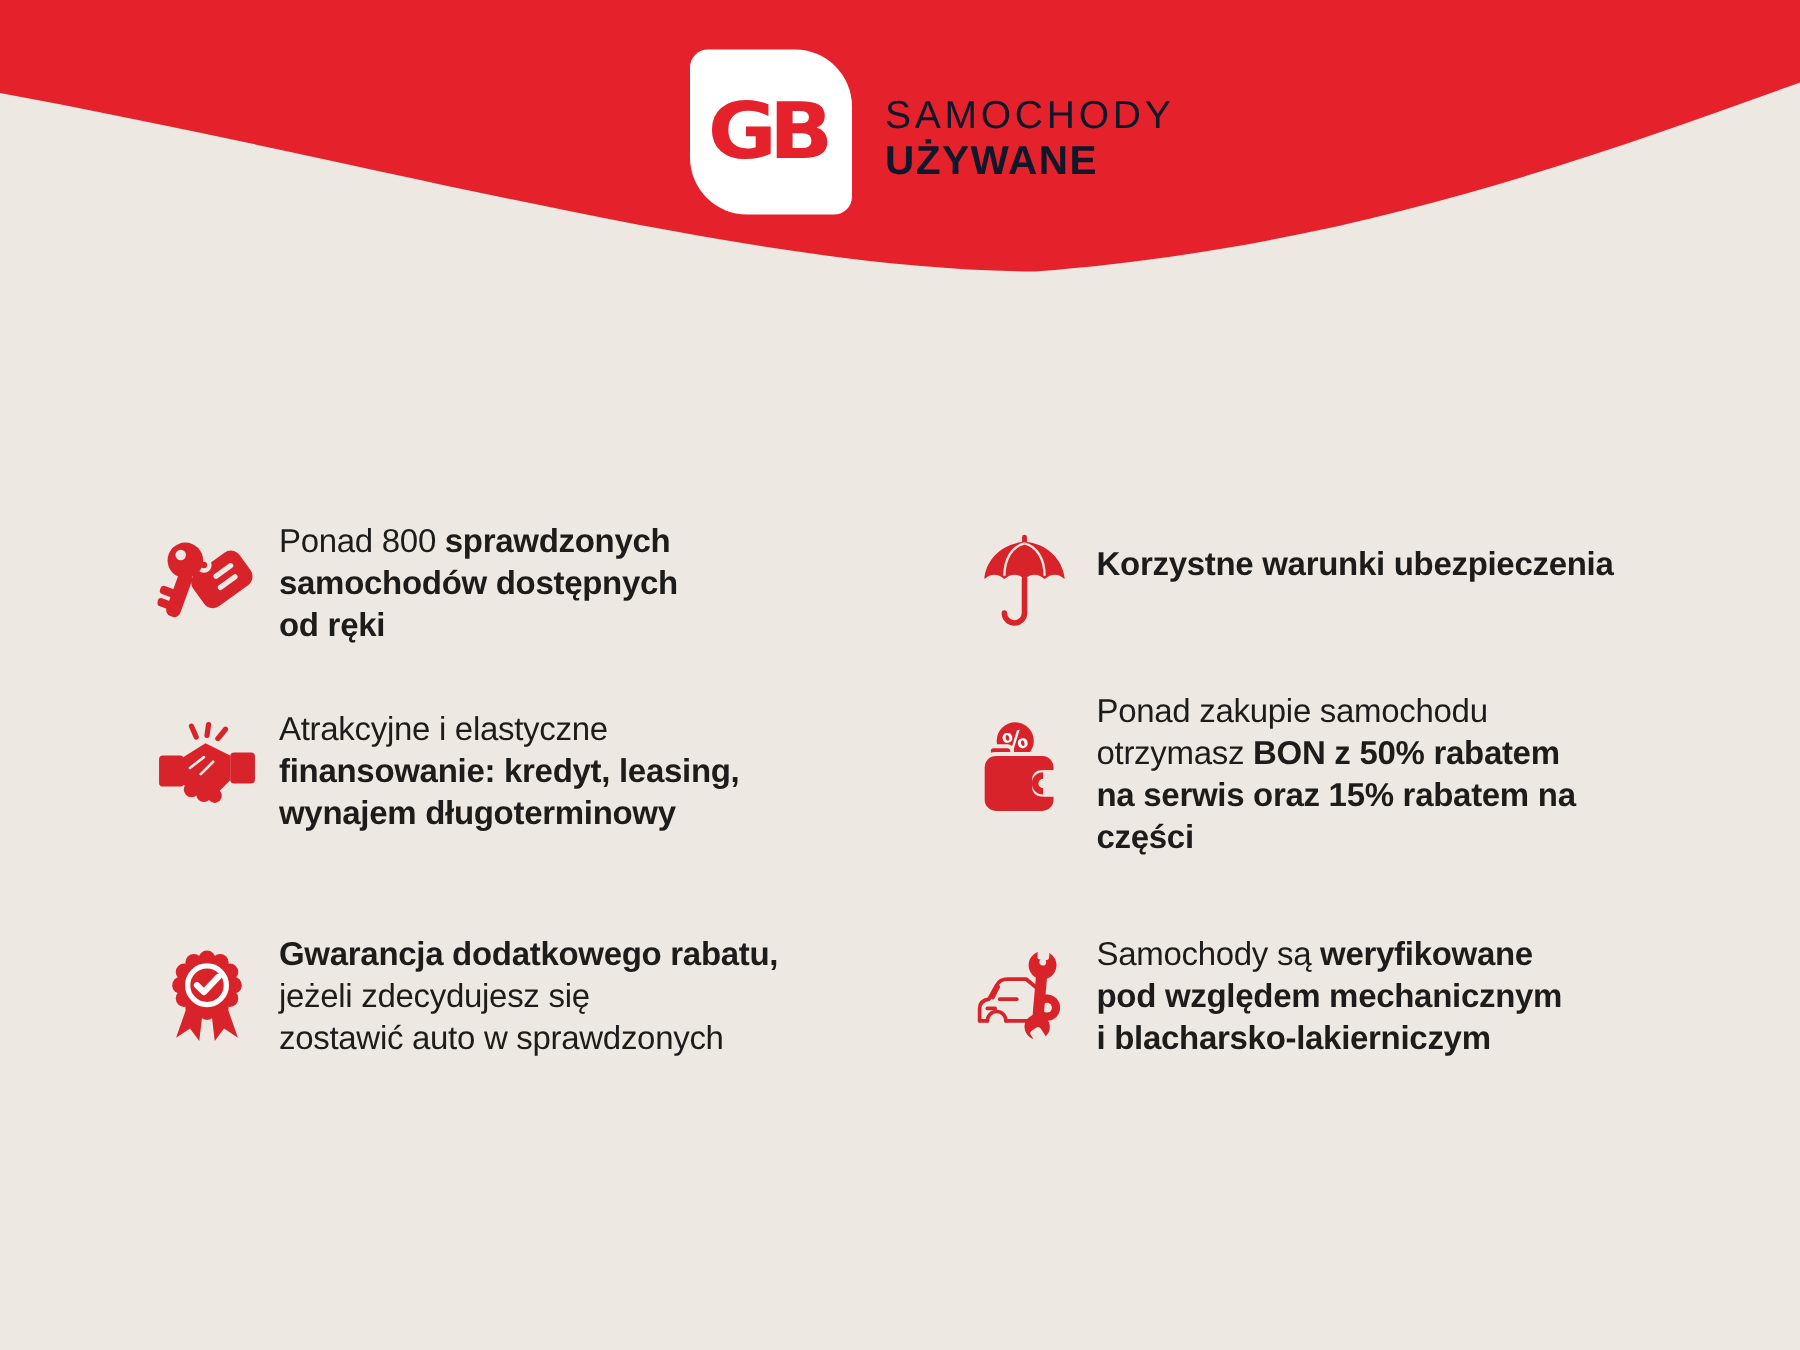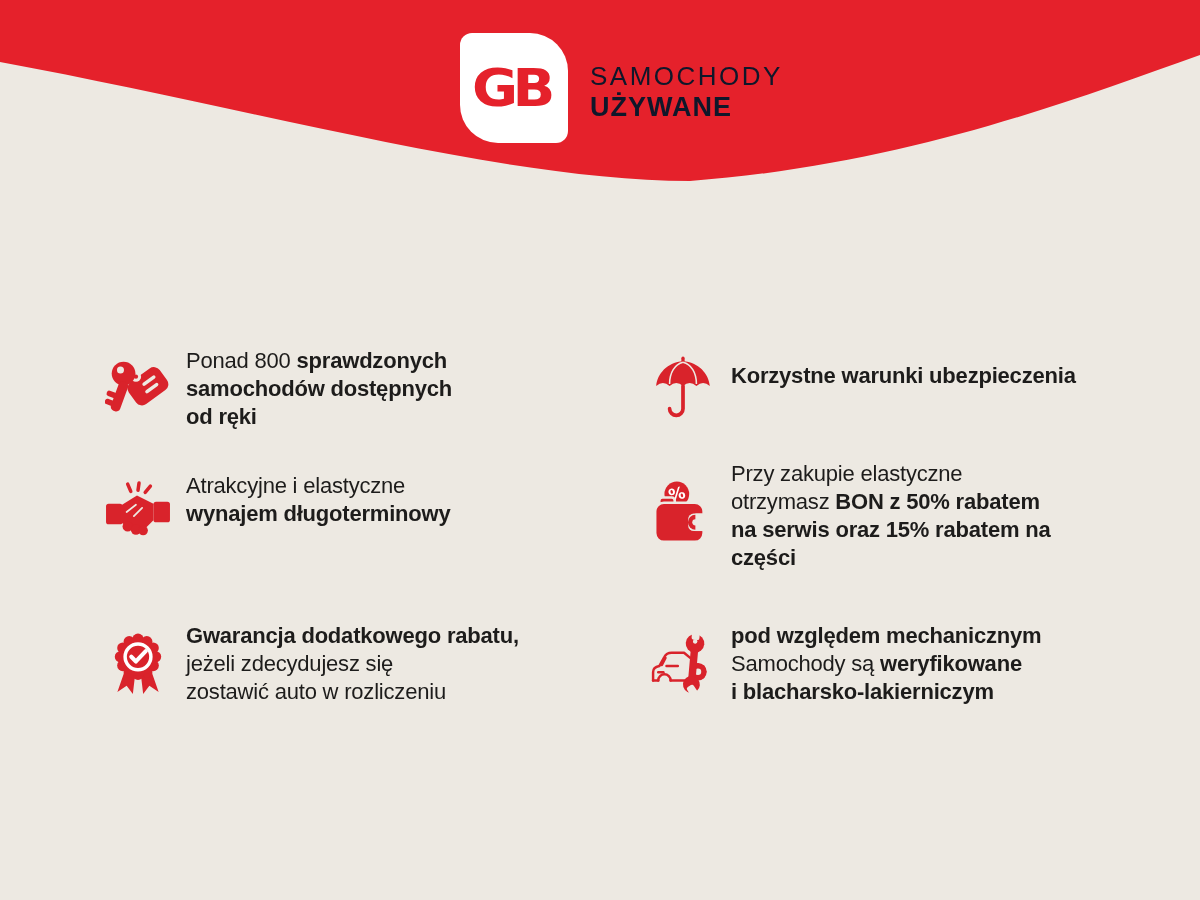--- a/index.html
+++ b/index.html
@@ -113,20 +113,21 @@
       <circle cx="37" cy="49" r="4.6"></circle>
     </g>
     <g stroke="var(--bg)" stroke-width="1.7" fill="none" stroke-linecap="round">
       <path d="M30 24 L21 31"></path>
       <path d="M36 27 L28 35"></path>
     </g>
   </svg>
         </span>
         <div class="ftext">
           <div class="line"><span class="seg">Atrakcyjne i elastyczne</span></div>
+          <div class="line"><span class="seg b">finansowanie: kredyt, leasing,</span></div>
           <div class="line"><span class="seg b">wynajem długoterminowy</span></div>
         </div>
       </div>
       <div class="feature">
         <span class="icon-wrap">
           <svg viewBox="0 0 64 64" aria-hidden="true">
     <g fill="currentColor">
       <path d="M19 40 L12 60 L21 54 L27 62 L29 45 Z"></path>
       <path d="M45 40 L52 60 L43 54 L37 62 L35 45 Z"></path>
       <circle cx="49" cy="26" r="5.5"></circle>
@@ -143,21 +144,21 @@
               <circle cx="46.7" cy="17.5" r="5.5"></circle>
       <circle cx="32" cy="26" r="18.5"></circle>
     </g>
     <circle cx="32" cy="26" r="12.5" fill="none" stroke="#ffffff" stroke-width="3.4"></circle>
     <path d="M25.5 26 l4.5 4.5 L39.5 20.5" stroke="#ffffff" stroke-width="4" fill="none" stroke-linecap="round" stroke-linejoin="round"></path>
   </svg>
         </span>
         <div class="ftext">
           <div class="line"><span class="seg b">Gwarancja dodatkowego rabatu,</span></div>
           <div class="line"><span class="seg">jeżeli zdecydujesz się</span></div>
-          <div class="line"><span class="seg">zostawić auto w rozliczeniu</span></div>
+          <div class="line"><span class="seg">zostawić auto w sprawdzonych</span></div>
         </div>
       </div>
     </div>
   <div class="col col-right">
       <div class="feature single">
         <span class="icon-wrap">
           <svg viewBox="0 0 64 64" aria-hidden="true">
     <g fill="currentColor">
       <path d="M32 6 C17 7 7 18 6 30 Q12.5 24.5 19 30 Q25.5 24.5 32 30 Q38.5 24.5 45 30 Q51.5 24.5 58 30 C57 18 47 7 32 6 Z"></path>
       <rect x="30.4" y="1.5" width="3.2" height="6" rx="1.6"></rect>
@@ -180,21 +181,21 @@
     <text x="26" y="19" font-size="16" font-weight="bold" fill="#ffffff" text-anchor="middle" font-family="DejaVu Sans, sans-serif" transform="rotate(-14 26 13.5)">%</text>
     <rect x="9" y="17" width="15" height="8" rx="3" fill="currentColor" style="stroke:var(--bg);stroke-width:2.5"></rect>
     <rect x="5" y="22" width="47" height="38" rx="8.5" fill="currentColor" style="stroke:var(--bg);stroke-width:2.5"></rect>
     <rect x="37" y="32.5" width="19" height="17" rx="5.5" style="fill:var(--bg)"></rect>
     <circle cx="44" cy="41" r="7.2" fill="currentColor"></circle>
     <rect x="44" y="32.5" width="12" height="17" style="fill:var(--bg)"></rect>
     <circle cx="44" cy="41" r="3" style="fill:var(--bg)"></circle>
   </svg>
         </span>
         <div class="ftext">
-          <div class="line"><span class="seg">Przy zakupie elastyczne</span></div>
+          <div class="line"><span class="seg">Ponad zakupie samochodu</span></div>
           <div class="line"><span class="seg">otrzymasz </span><span class="seg b">BON z 50% rabatem</span></div>
           <div class="line"><span class="seg b">na serwis oraz 15% rabatem na</span></div>
           <div class="line"><span class="seg b">części</span></div>
         </div>
       </div>
       <div class="feature">
         <span class="icon-wrap">
           <svg viewBox="0 0 64 64" aria-hidden="true">
     <g fill="none" stroke="currentColor" stroke-width="2.4" stroke-linecap="round" stroke-linejoin="round">
       <path d="M3 49 V41 Q3 36 9 35 L14 26 Q16 22 21 22 H33 L39 27"></path>
@@ -221,20 +222,20 @@
         <rect x="38.2" y="0" width="7.6" height="9.5" rx="2"></rect>
         <circle cx="42" cy="11" r="2.2"></circle>
         <g transform="rotate(-38 42 57)">
                   <rect x="38.2" y="54" width="7.6" height="10" rx="2"></rect>
                 </g>
       </g>
     </g>
   </svg>
         </span>
         <div class="ftext">
+          <div class="line"><span class="seg">Samochody są </span><span class="seg b">weryfikowane</span></div>
           <div class="line"><span class="seg b">pod względem mechanicznym</span></div>
-          <div class="line"><span class="seg">Samochody są </span><span class="seg b">weryfikowane</span></div>
           <div class="line"><span class="seg b">i blacharsko-lakierniczym</span></div>
         </div>
       </div>
     </div>
 
 </div>
 
 </body></html>

